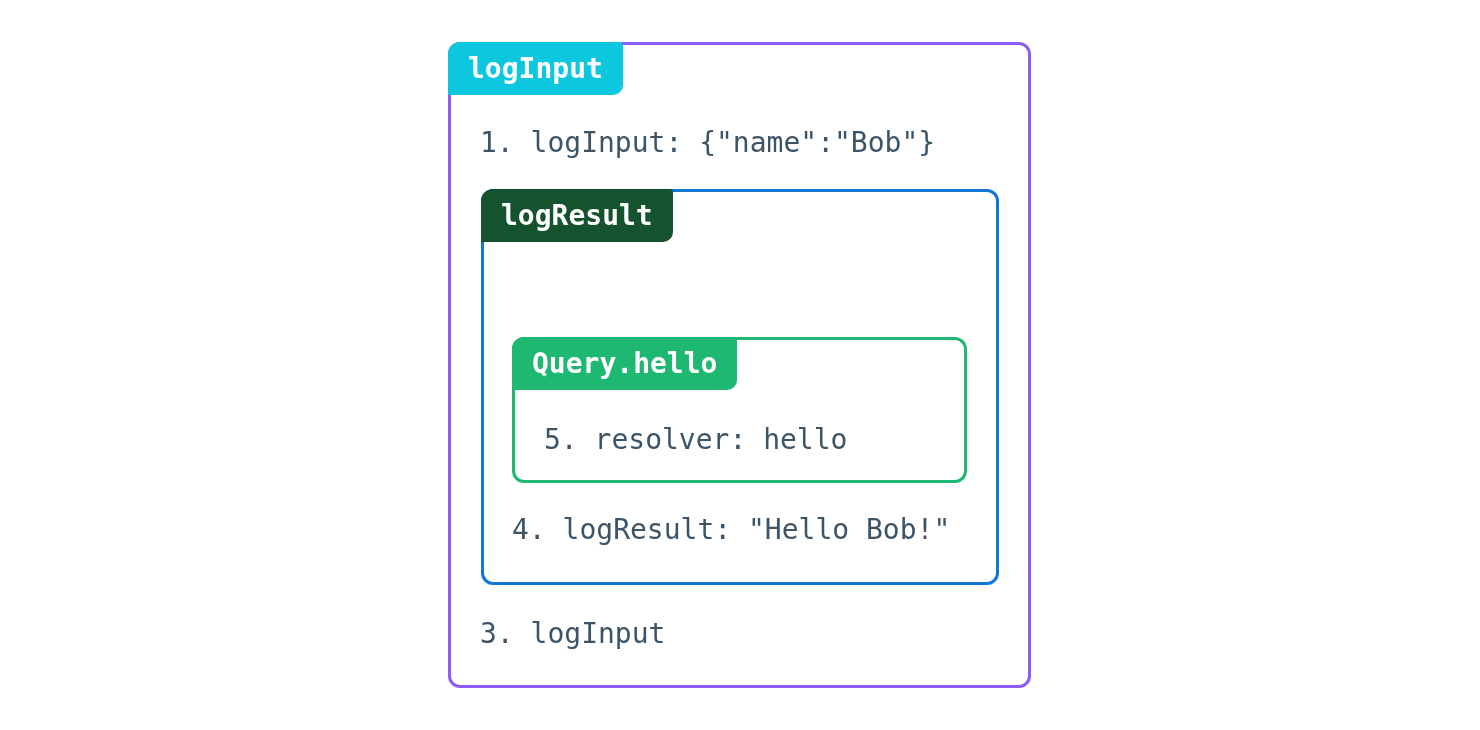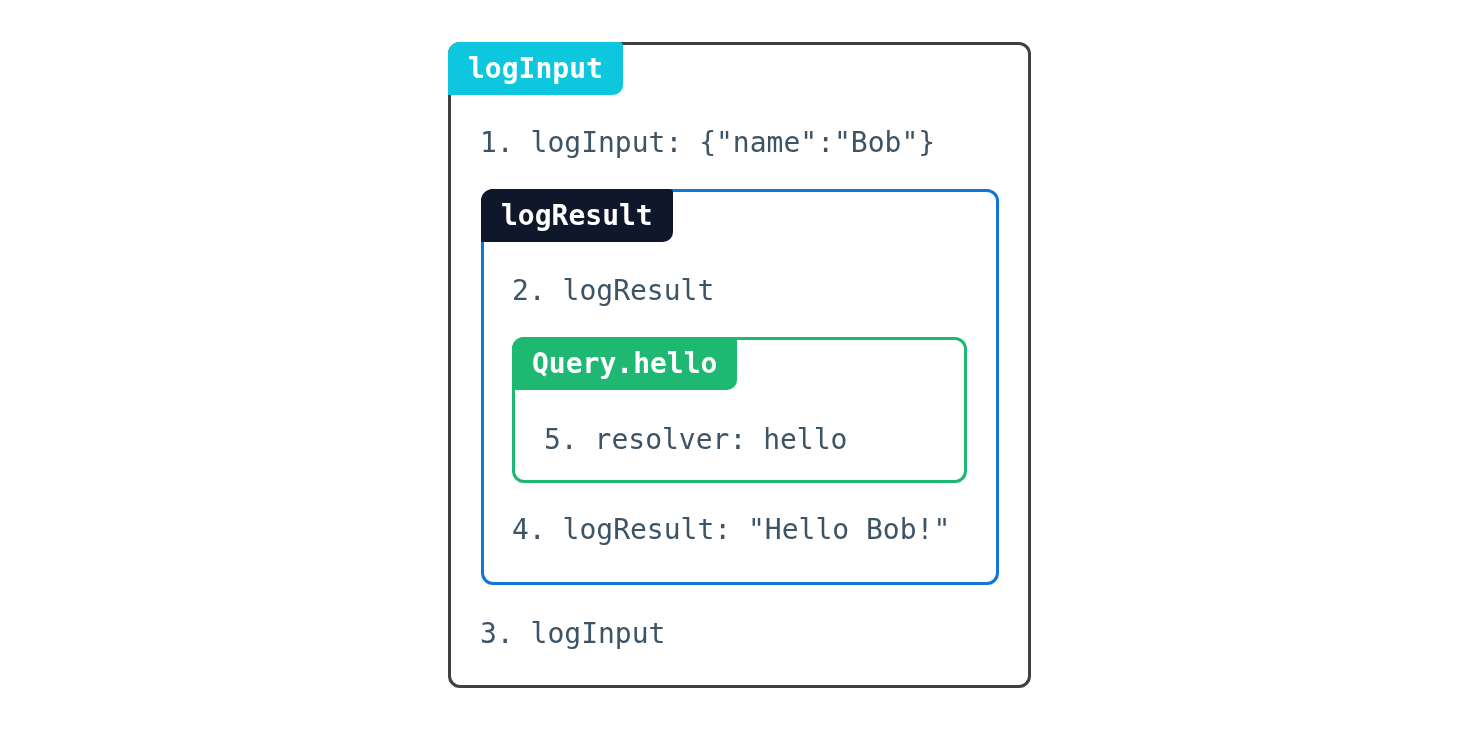--- a/index.html
+++ b/index.html
@@ -15,21 +15,21 @@
     background: #ffffff;
   }
   .box {
     position: absolute;
     background: #ffffff;
     border-radius: 12px;
   }
   .box-outer {
     left: 448px; top: 42px;
     width: 583px; height: 646px;
-    border: 3px solid #404040;
+    border: 3px solid #8b5cf6;
   }
   .box-middle {
     left: 30px; top: 144px;
     width: 518px; height: 396px;
     border: 3px solid #1277d4;
   }
   .box-inner {
     left: 28px; top: 145px;
     width: 455px; height: 146px;
     border: 3px solid #1fb873;
@@ -41,21 +41,21 @@
     height: 53px;
     line-height: 53px;
     padding: 0 20px;
     border-radius: 12px 4px 10px 0;
     color: #ffffff;
     font-size: 28px;
     font-weight: bold;
     white-space: nowrap;
   }
   .badge-cyan  { background: #0cc7de; }
-  .badge-blue  { background: #0f172a; }
+  .badge-blue  { background: #14532d; }
   .badge-green { background: #1fb873; }
   .step {
     position: absolute;
     color: #3d5467;
     font-size: 28px;
     line-height: 28px;
     white-space: pre;
   }
   .step-1 { left: 29px;  top: 84px;  }
   .step-2 { left: 28px;  top: 85px;  }
@@ -69,21 +69,20 @@
 <div class="canvas">
 
   <div class="box box-outer">
     <div class="badge badge-cyan">logInput</div>
 
     <div class="step step-1">1. logInput: {"name":"Bob"}</div>
 
     <div class="box box-middle">
       <div class="badge badge-blue">logResult</div>
 
-      <div class="step step-2">2. logResult</div>
 
       <div class="box box-inner">
         <div class="badge badge-green">Query.hello</div>
 
         <div class="step step-3">5. resolver: hello</div>
       </div>
 
       <div class="step step-4">4. logResult: "Hello Bob!"</div>
     </div>
 

